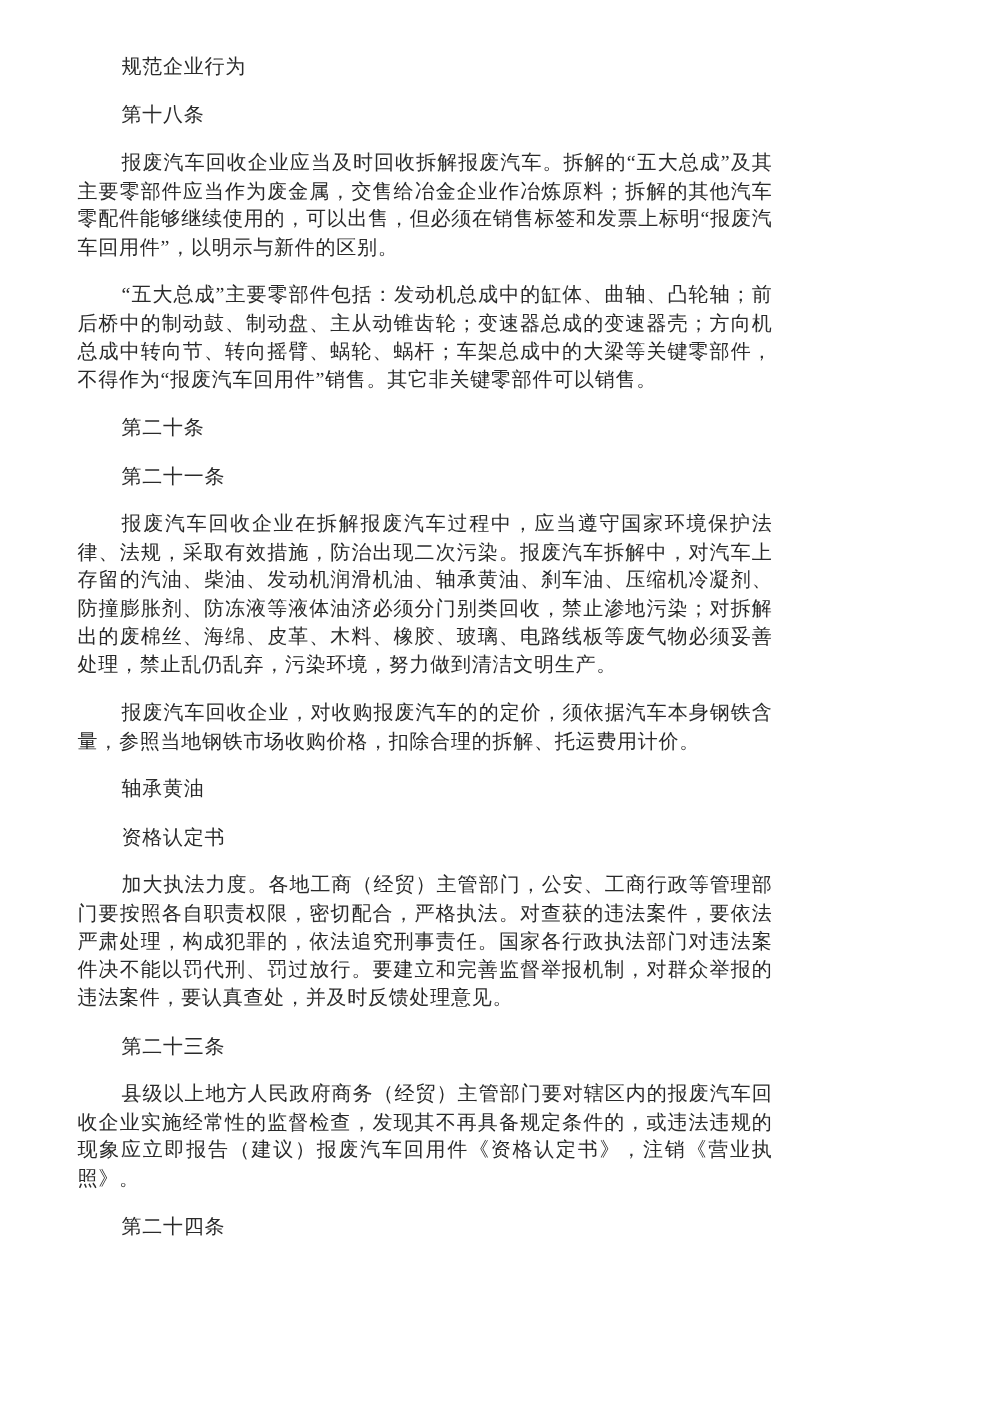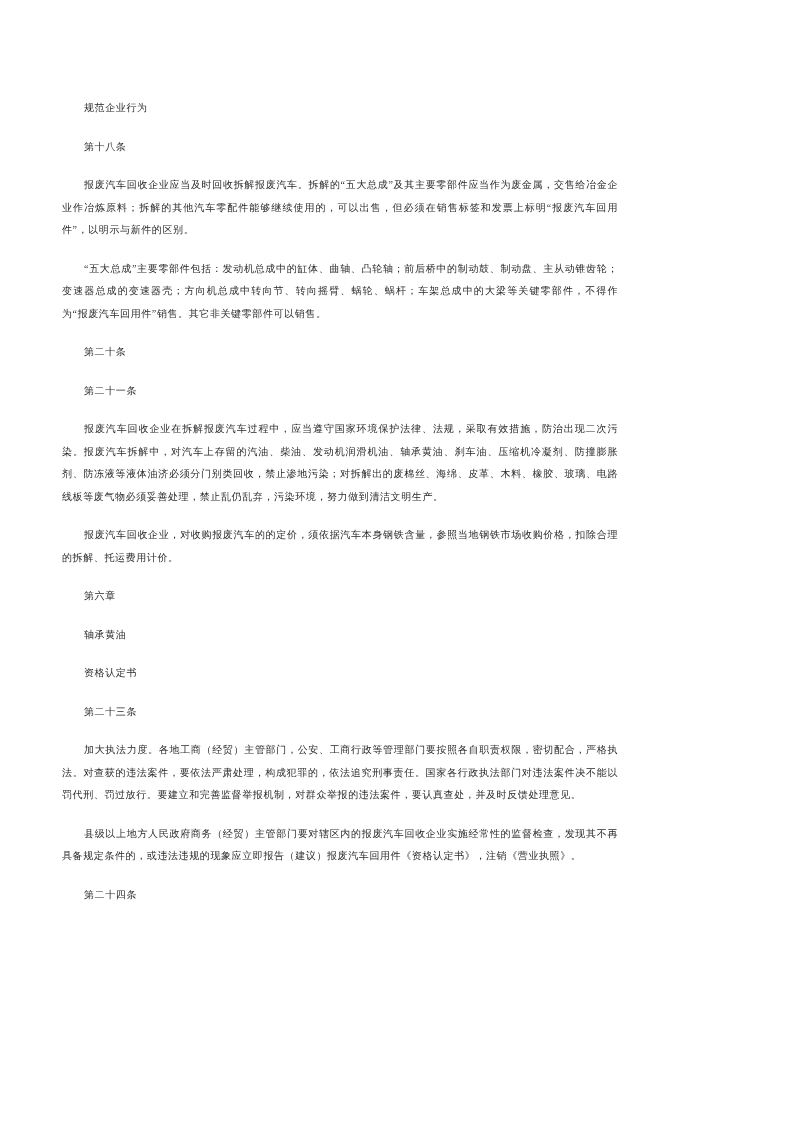--- a/index.html
+++ b/index.html
@@ -9,24 +9,24 @@
   }
   body {
     width: 800px;
     height: 1132px;
     overflow: hidden;
   }
   .page {
     box-sizing: border-box;
     width: 676px;
     height: 1132px;
-    padding: 97px 58px 40px 62px;
+    padding: 43px 58px 40px 62px;
     background: #ffffff;
     font-family: "Liberation Serif", "DejaVu Serif", serif;
-    font-size: 10px;
+    font-size: 16px;
     line-height: 22.5px;
     letter-spacing: 0.6px;
     color: #2a2a2a;
     text-align: justify;
   }
   .block {
     margin: 0 0 16px 0;
     text-indent: 2.2em;
   }
   .block:last-child {
@@ -38,20 +38,19 @@
 
 <main class="page">
   <p class="block">规范企业行为</p>
   <p class="block">第十八条</p>
   <p class="block">报废汽车回收企业应当及时回收拆解报废汽车。拆解的“五大总成”及其主要零部件应当作为废金属，交售给冶金企业作冶炼原料；拆解的其他汽车零配件能够继续使用的，可以出售，但必须在销售标签和发票上标明“报废汽车回用件”，以明示与新件的区别。</p>
   <p class="block">“五大总成”主要零部件包括：发动机总成中的缸体、曲轴、凸轮轴；前后桥中的制动鼓、制动盘、主从动锥齿轮；变速器总成的变速器壳；方向机总成中转向节、转向摇臂、蜗轮、蜗杆；车架总成中的大梁等关键零部件，不得作为“报废汽车回用件”销售。其它非关键零部件可以销售。</p>
   <p class="block">第二十条</p>
   <p class="block">第二十一条</p>
   <p class="block">报废汽车回收企业在拆解报废汽车过程中，应当遵守国家环境保护法律、法规，采取有效措施，防治出现二次污染。报废汽车拆解中，对汽车上存留的汽油、柴油、发动机润滑机油、轴承黄油、刹车油、压缩机冷凝剂、防撞膨胀剂、防冻液等液体油济必须分门别类回收，禁止渗地污染；对拆解出的废棉丝、海绵、皮革、木料、橡胶、玻璃、电路线板等废气物必须妥善处理，禁止乱仍乱弃，污染环境，努力做到清洁文明生产。</p>
   <p class="block">报废汽车回收企业，对收购报废汽车的的定价，须依据汽车本身钢铁含量，参照当地钢铁市场收购价格，扣除合理的拆解、托运费用计价。</p>
-  <p class="block">第六章</p>
   <p class="block">轴承黄油</p>
   <p class="block">资格认定书</p>
+  <p class="block">加大执法力度。各地工商（经贸）主管部门，公安、工商行政等管理部门要按照各自职责权限，密切配合，严格执法。对查获的违法案件，要依法严肃处理，构成犯罪的，依法追究刑事责任。国家各行政执法部门对违法案件决不能以罚代刑、罚过放行。要建立和完善监督举报机制，对群众举报的违法案件，要认真查处，并及时反馈处理意见。</p>
   <p class="block">第二十三条</p>
-  <p class="block">加大执法力度。各地工商（经贸）主管部门，公安、工商行政等管理部门要按照各自职责权限，密切配合，严格执法。对查获的违法案件，要依法严肃处理，构成犯罪的，依法追究刑事责任。国家各行政执法部门对违法案件决不能以罚代刑、罚过放行。要建立和完善监督举报机制，对群众举报的违法案件，要认真查处，并及时反馈处理意见。</p>
   <p class="block">县级以上地方人民政府商务（经贸）主管部门要对辖区内的报废汽车回收企业实施经常性的监督检查，发现其不再具备规定条件的，或违法违规的现象应立即报告（建议）报废汽车回用件《资格认定书》，注销《营业执照》。</p>
   <p class="block">第二十四条</p>
 </main>
 
 </body></html>

